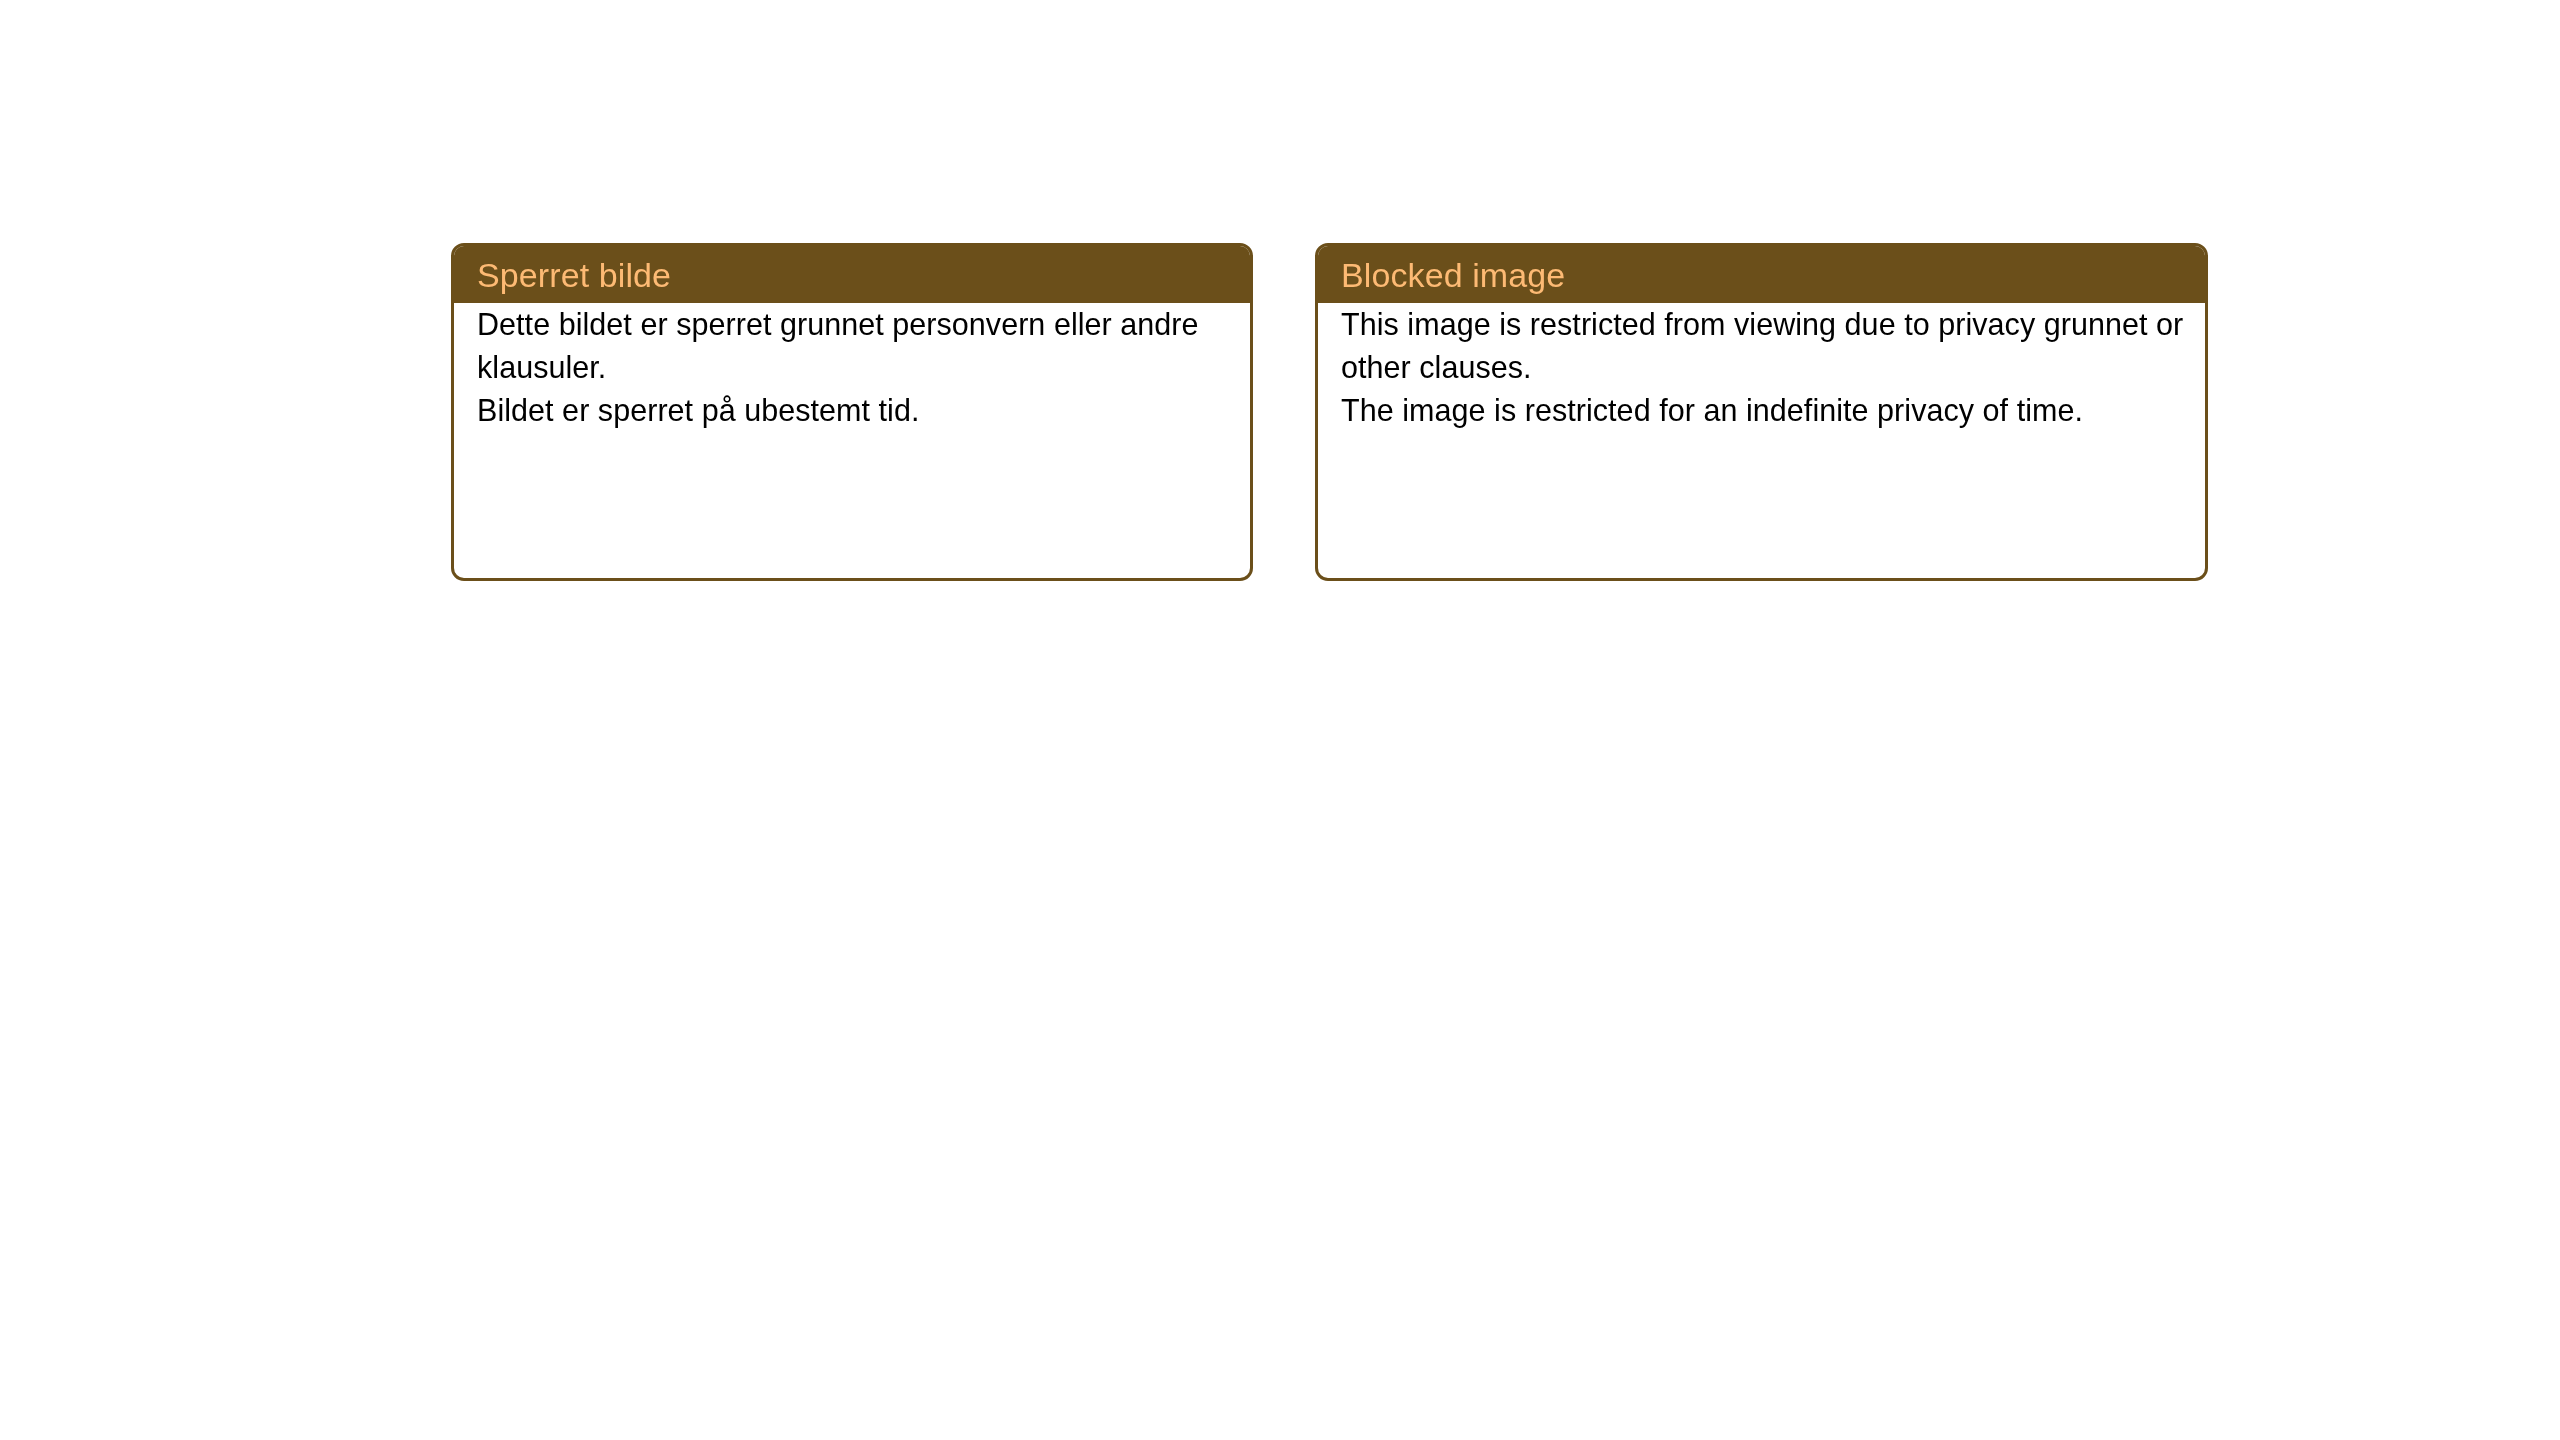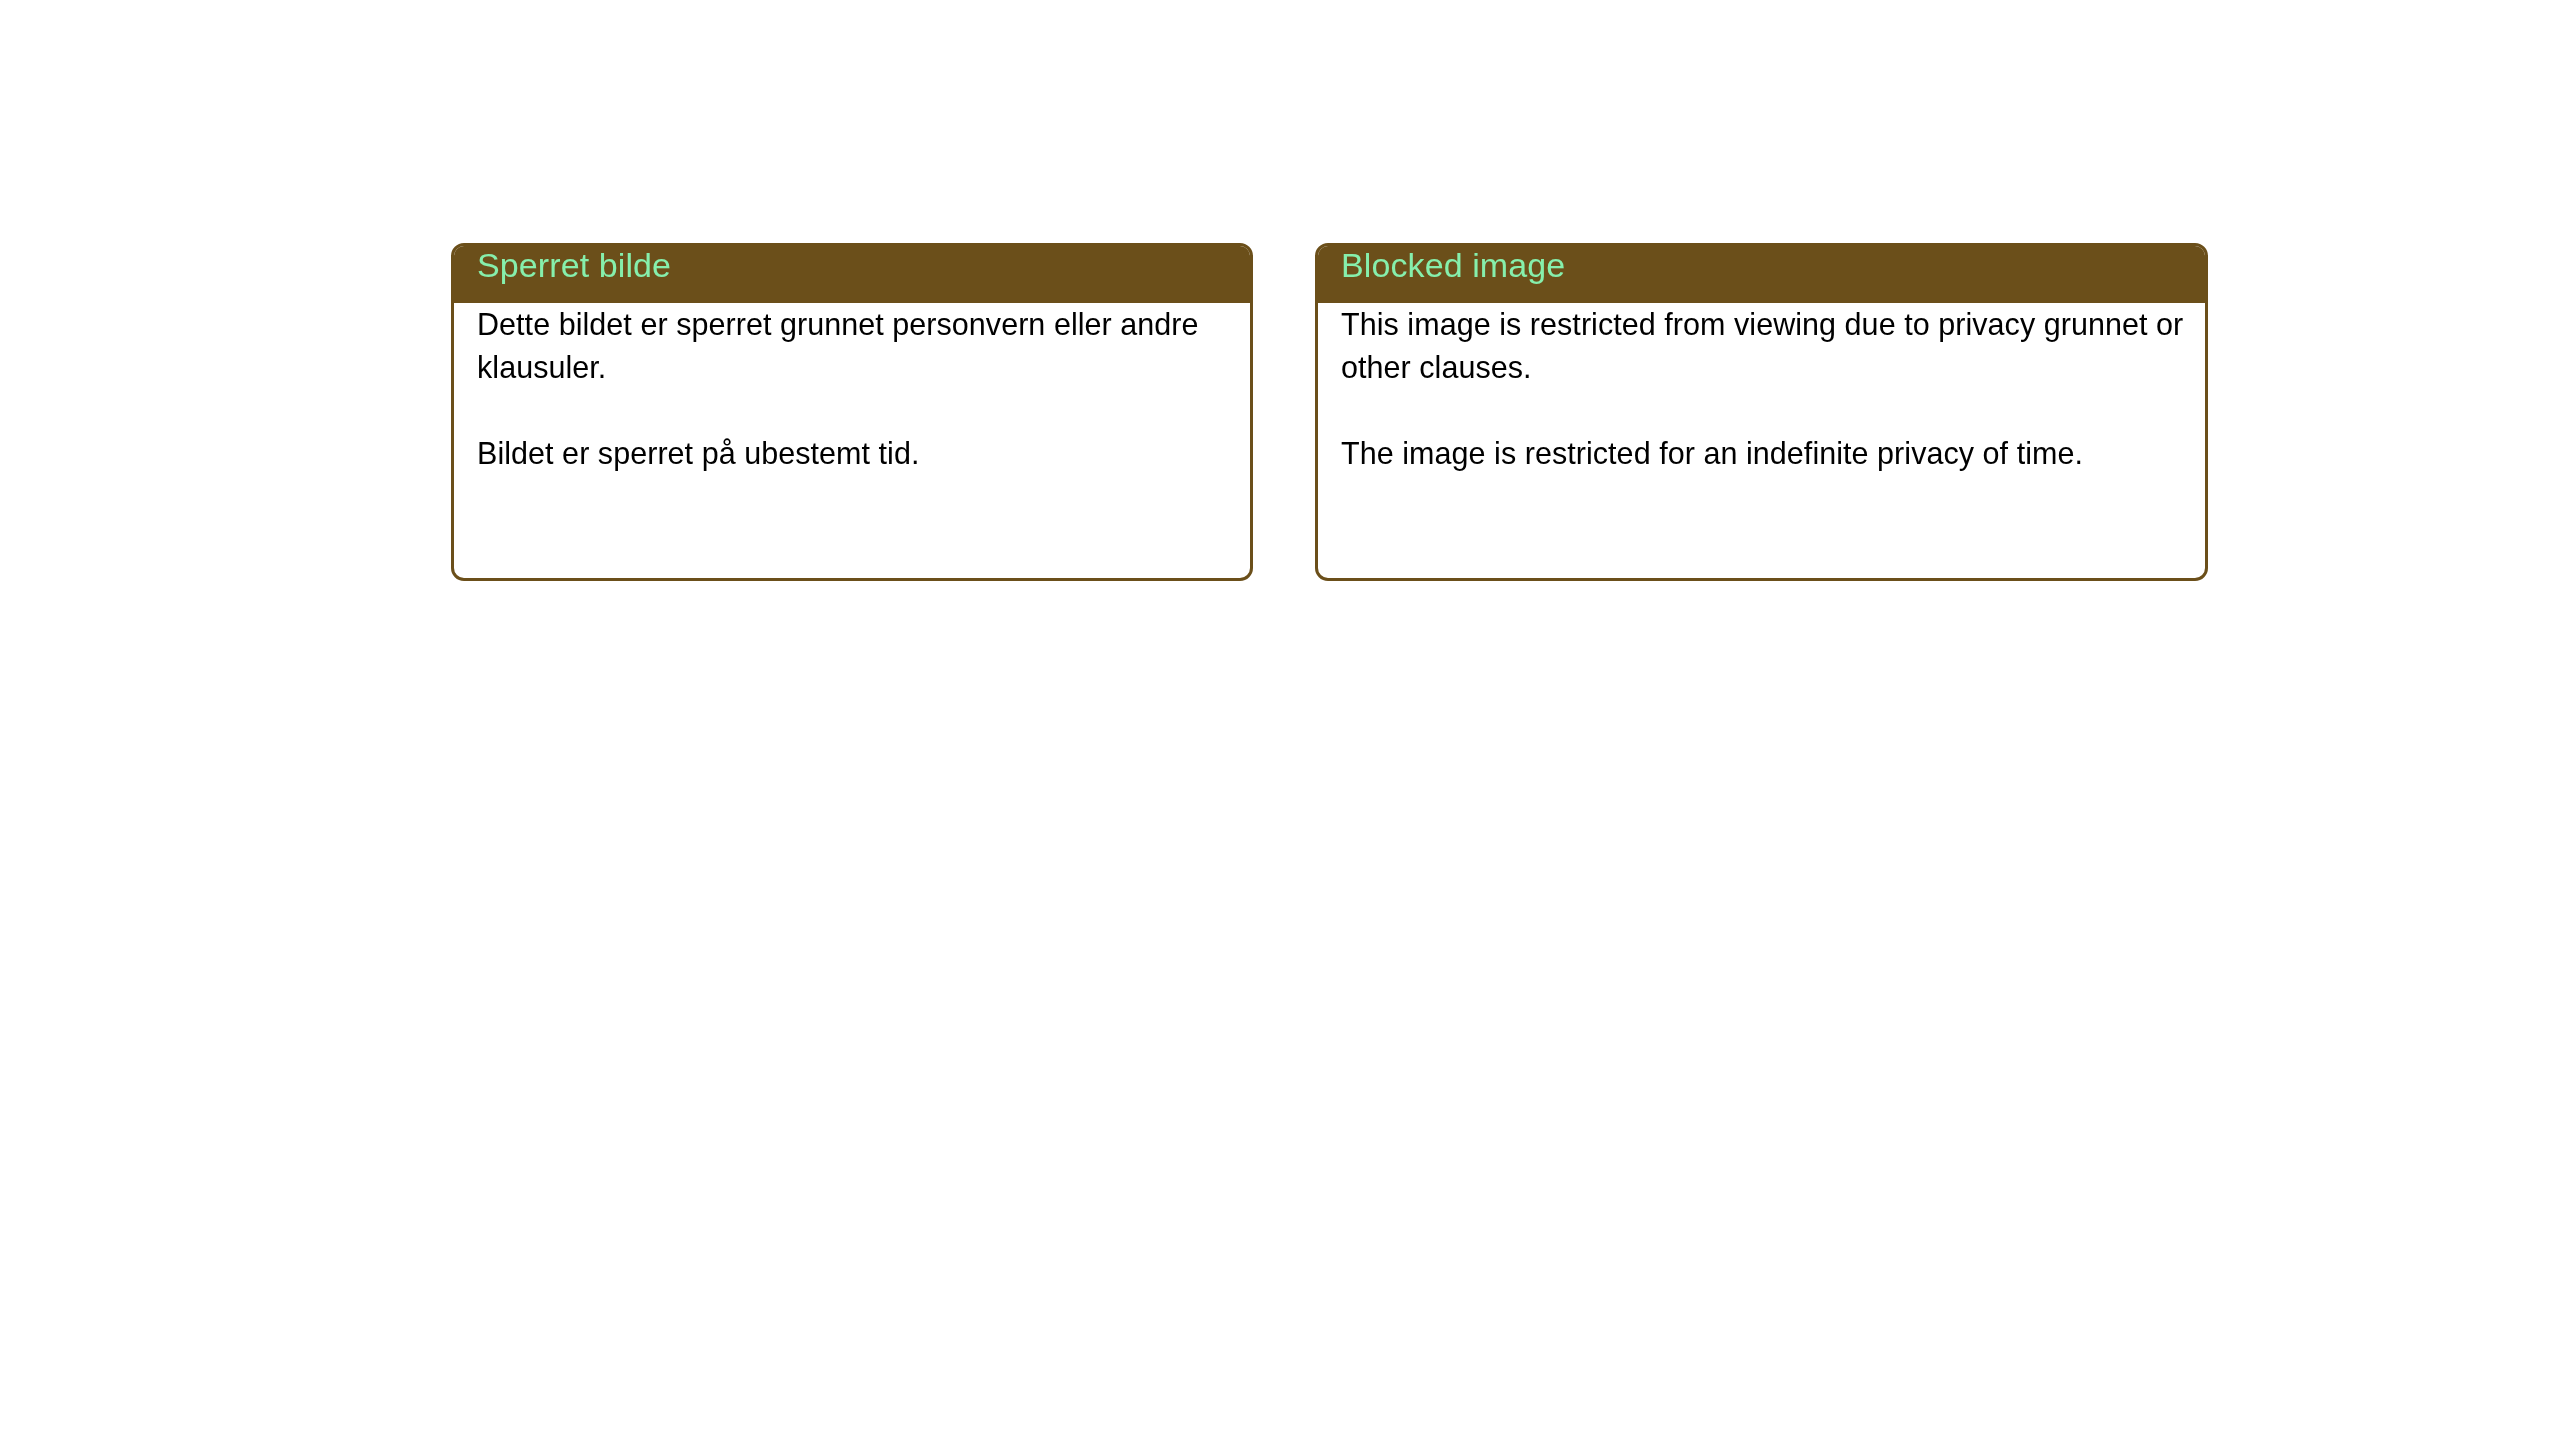--- a/index.html
+++ b/index.html
@@ -49,46 +49,44 @@
   .card-header {
     box-sizing: border-box;
     height: 57px;
     background: #6b4f1a;
     display: flex;
     align-items: center;
     padding: 0 0 0 23px;
   }
 
   .card-title {
-    color: #86efac;
+    color: #fdba74;
     font-size: 34px;
     line-height: 38px;
     font-weight: 400;
     letter-spacing: 0.1px;
     white-space: nowrap;
-    margin-top: 9px;
   }
 
   .card-body {
     box-sizing: border-box;
     padding: 0 20px 0 23px;
     background: #ffffff;
   }
 
   .card-paragraph {
     color: #000000;
     font-size: 30.5px;
     line-height: 43px;
     font-weight: 400;
     margin: 0;
     letter-spacing: 0.05px;
   }
 
   .card-paragraph + .card-paragraph {
-    margin-top: 43px;
   }
 </style>
 </head>
 <body>
 
 <div class="canvas">
 
   <section class="notice-card left">
     <div class="card-header">
       <h2 class="card-title">Sperret bilde</h2>

